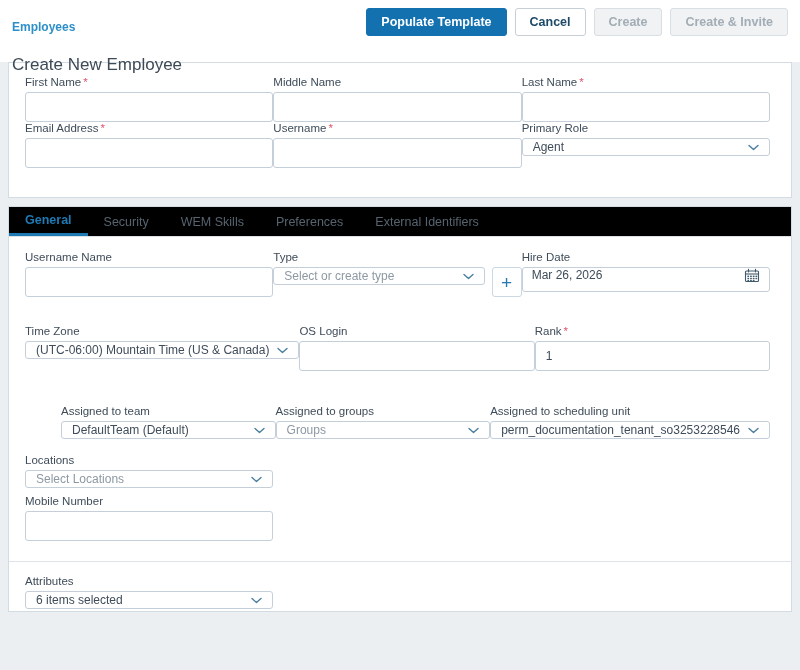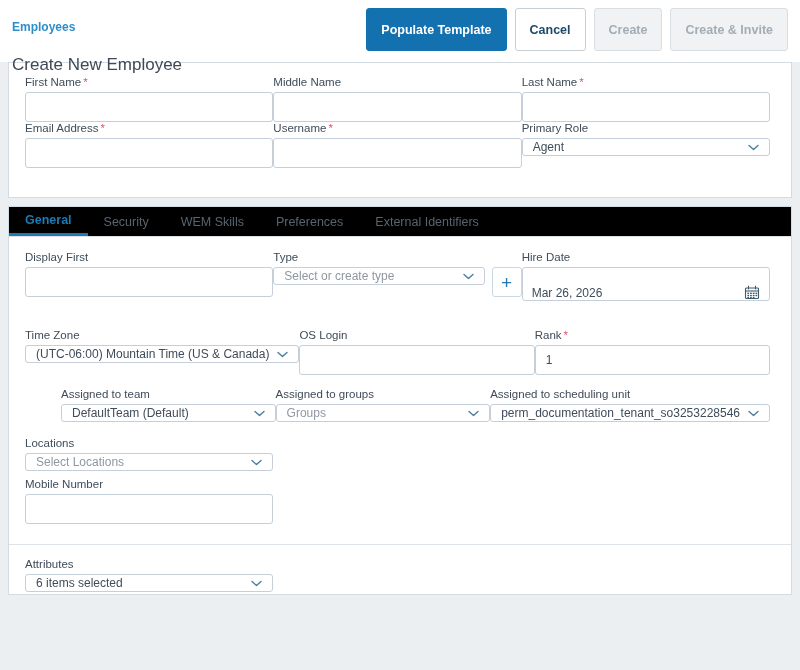--- a/index.html
+++ b/index.html
@@ -7,59 +7,59 @@
   body {
     font-family: "Liberation Sans", "DejaVu Sans", sans-serif;
     background: #ebeff2;
     color: #3f4c59;
   }
   
   .hdr { background:#fff; height:62px; padding:17px 12px 0; position:relative; }
   .crumb { font-size:12px; font-weight:600; color:#2d8fca; text-decoration:none; cursor:pointer; display:inline-block; }
   .ptitle { font-size:17px; font-weight:400; color:#3e4a56; margin-top:20px; }
   .actions { position:absolute; top:8px; right:12px; display:flex; gap:8px; }
-  .btn { height:43px; padding:0 14px; font-family:inherit; font-size:12.5px; font-weight:700; border-radius:3px; cursor:pointer; }
+  .btn { height:28px; padding:0 14px; font-family:inherit; font-size:12.5px; font-weight:700; border-radius:3px; cursor:pointer; }
   .btn-primary { background:#1371b0; border:1px solid #1371b0; color:#fff; }
   .btn-secondary { background:#fff; border:1px solid #c7cfd6; color:#1d4a68; }
   .btn-disabled { background:#f0f2f4; border:1px solid #d9dee3; color:#a3adb5; cursor:default; }
   
   .card { background:#fff; border:1px solid #d4dce3; margin:0 8px; }
   .gap8 { height:8px; }
   
   .frow { display:grid; grid-template-columns:1fr 1fr 1fr; }
   .flabel { display:block; font-size:11.5px; line-height:13px; color:#3f4c59; margin-bottom:3px; }
   .req { color:#e0556c; margin-left:2px; }
   .tb { width:100%; height:30px; border:1px solid #c4cfd9; border-radius:3px; background:#fff;
         padding:0 10px; font-family:inherit; font-size:12px; color:#3f4c59; outline:none; }
   .select { display:flex; align-items:center; justify-content:space-between; height:18px;
             border:1px solid #c4cfd9; border-radius:3px; background:#fff; padding:0 10px;
             font-size:12px; color:#3f4c59; cursor:pointer; }
   .select .sval { overflow:hidden; white-space:nowrap; text-overflow:ellipsis; }
   .select.ph .sval { color:#8d98a2; }
   .chev { flex:none; margin-left:8px; }
   .chev polyline { fill:none; stroke:#4b7f9e; stroke-width:1.4; stroke-linecap:round; stroke-linejoin:round; }
-  .datebox { display:flex; align-items:flex-end; justify-content:space-between; height:34px;
+  .datebox { display:flex; align-items:flex-start; justify-content:space-between; height:25px;
              border:1px solid #c4cfd9; border-radius:3px; background:#fff; padding:0 9px;
              font-size:12px; color:#3f4c59; cursor:pointer; }
   .cal rect, .cal line { stroke:#3f5a6b; fill:none; stroke-width:1.1; }
   .cal .dot { fill:#3f5a6b; stroke:none; }
   .typewrap { display:flex; gap:7px; }
   .typewrap .select { flex:1; min-width:0; }
   .plusbtn { flex:none; width:30px; height:30px; border:1px solid #c9d8e2; border-radius:3px;
              background:#fff; color:#2579ae; font-size:19px; font-weight:300; line-height:1;
              cursor:pointer; display:flex; align-items:center; justify-content:center; font-family:inherit; }
   
   .idbox { padding:13px 21px 29px 16px; }
   .idbox .frow + .frow { }
   
   .tabbar { display:flex; height:30px; background:#000000; border-bottom:1px solid #dce3e8; }
   .tab { display:flex; align-items:center; padding:0 16px; font-size:12.5px; color:#57646f; cursor:pointer; }
   .tab.active { color:#1e7ab2; font-weight:700; border-bottom:3px solid #1e7ab2; }
   .tabcontent { padding:14px 21px 20px 16px; }
-  .mb28 { margin-bottom:28px; } .mb24 { margin-bottom:13px; }
+  .mb28 { margin-bottom:28px; } .mb24 { margin-bottom:34px; }
   .mb15 { margin-bottom:15px;margin-left:36px; } .mb7 { margin-bottom:7px; }
   .divider { border-top:1px solid #dde3e9; }
   .attrsec { padding:13px 21px 2px 16px; }
 </style>
 </head>
 <body>
 
 <div class="hdr">
   <a class="crumb">Employees</a>
   <div class="actions">
@@ -115,21 +115,21 @@
     <div class="tab">Security</div>
     <div class="tab">WEM Skills</div>
     <div class="tab">Preferences</div>
     <div class="tab">External Identifiers</div>
   </div>
 
   <div class="tabcontent">
 
     <div class="frow mb28">
       <div class="field">
-        <label class="flabel">Display First</label>
+        <label class="flabel">Username Name</label>
         <input class="tb" type="text" value="" style="">
       </div>
       <div class="field">
         <label class="flabel">Type</label>
         <div class="typewrap">
           <div class="select ph">
             <span class="sval">Select or create type</span>
             <svg class="chev" width="11" height="7" viewBox="0 0 11 7">
                 <polyline points="1,1.5 5.5,5.6 10,1.5"></polyline>
               </svg>

